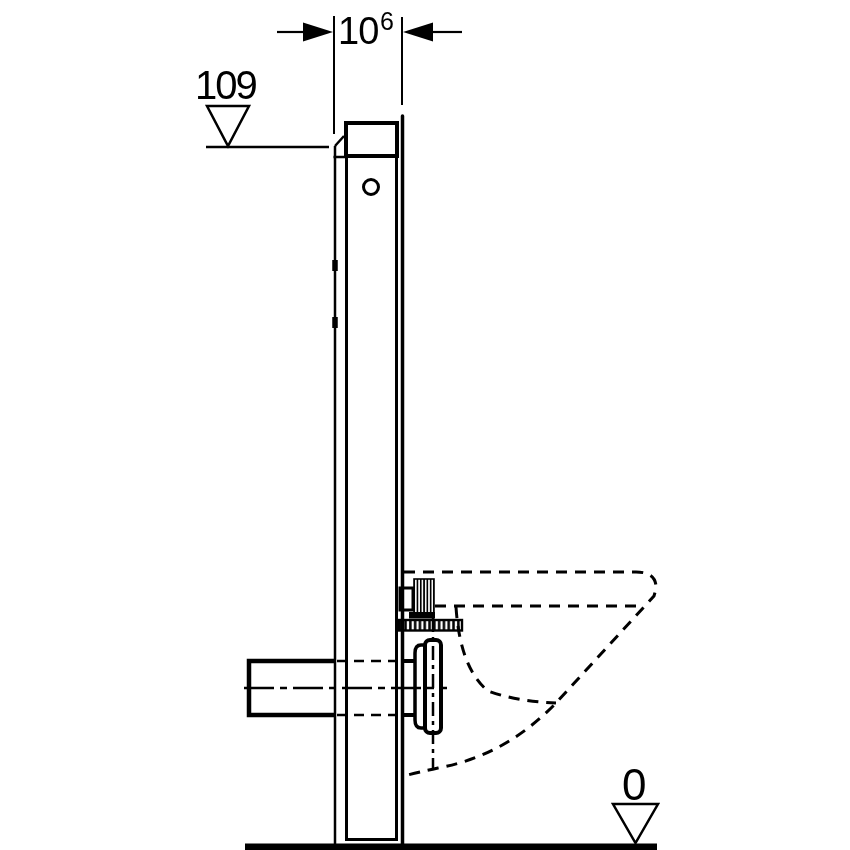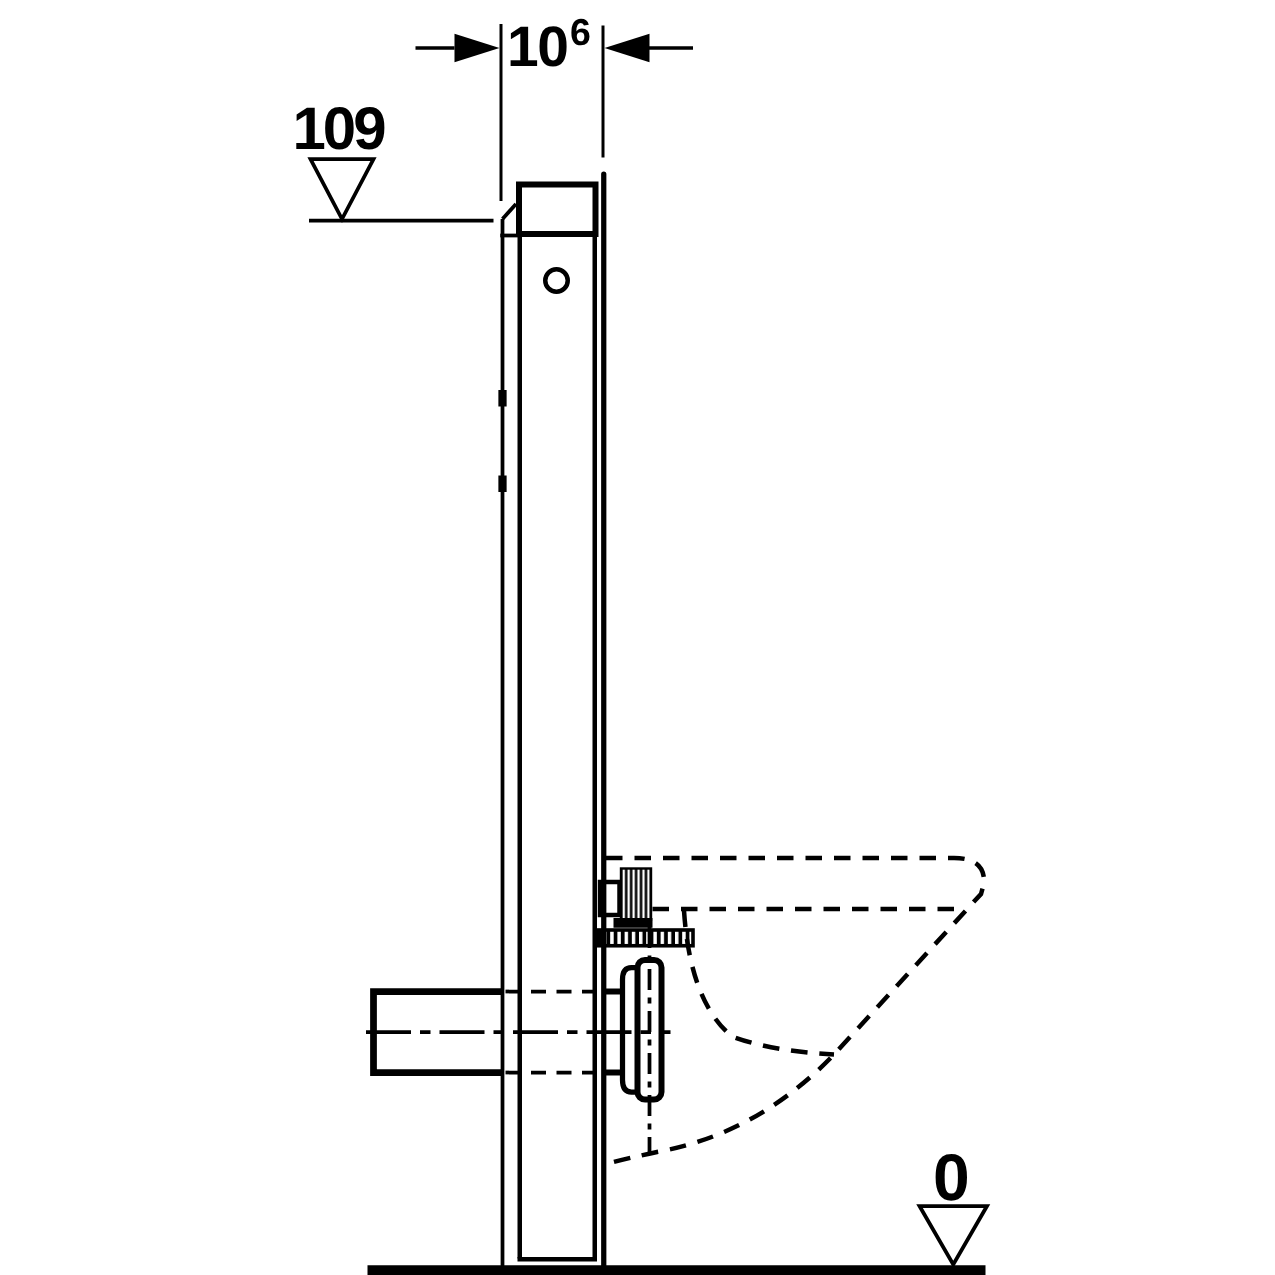--- a/index.html
+++ b/index.html
@@ -6,21 +6,20 @@
     margin: 0;
     padding: 0;
     background: #ffffff;
   }
   .stage {
     width: 850px;
     height: 850px;
     position: relative;
     background: #ffffff;
     overflow: hidden;
-    font-weight: bold;
   }
   svg text {
     font-family: "Liberation Sans", "DejaVu Sans", sans-serif;
     fill: #000000;
     stroke: none;
   }
   .dim-num   { font-size: 38px; letter-spacing: -1px; }
   .dim-sup   { font-size: 25px; }
   .level-num { font-size: 40px; letter-spacing: -2px; }
   .zero-num  { font-size: 44px; }

